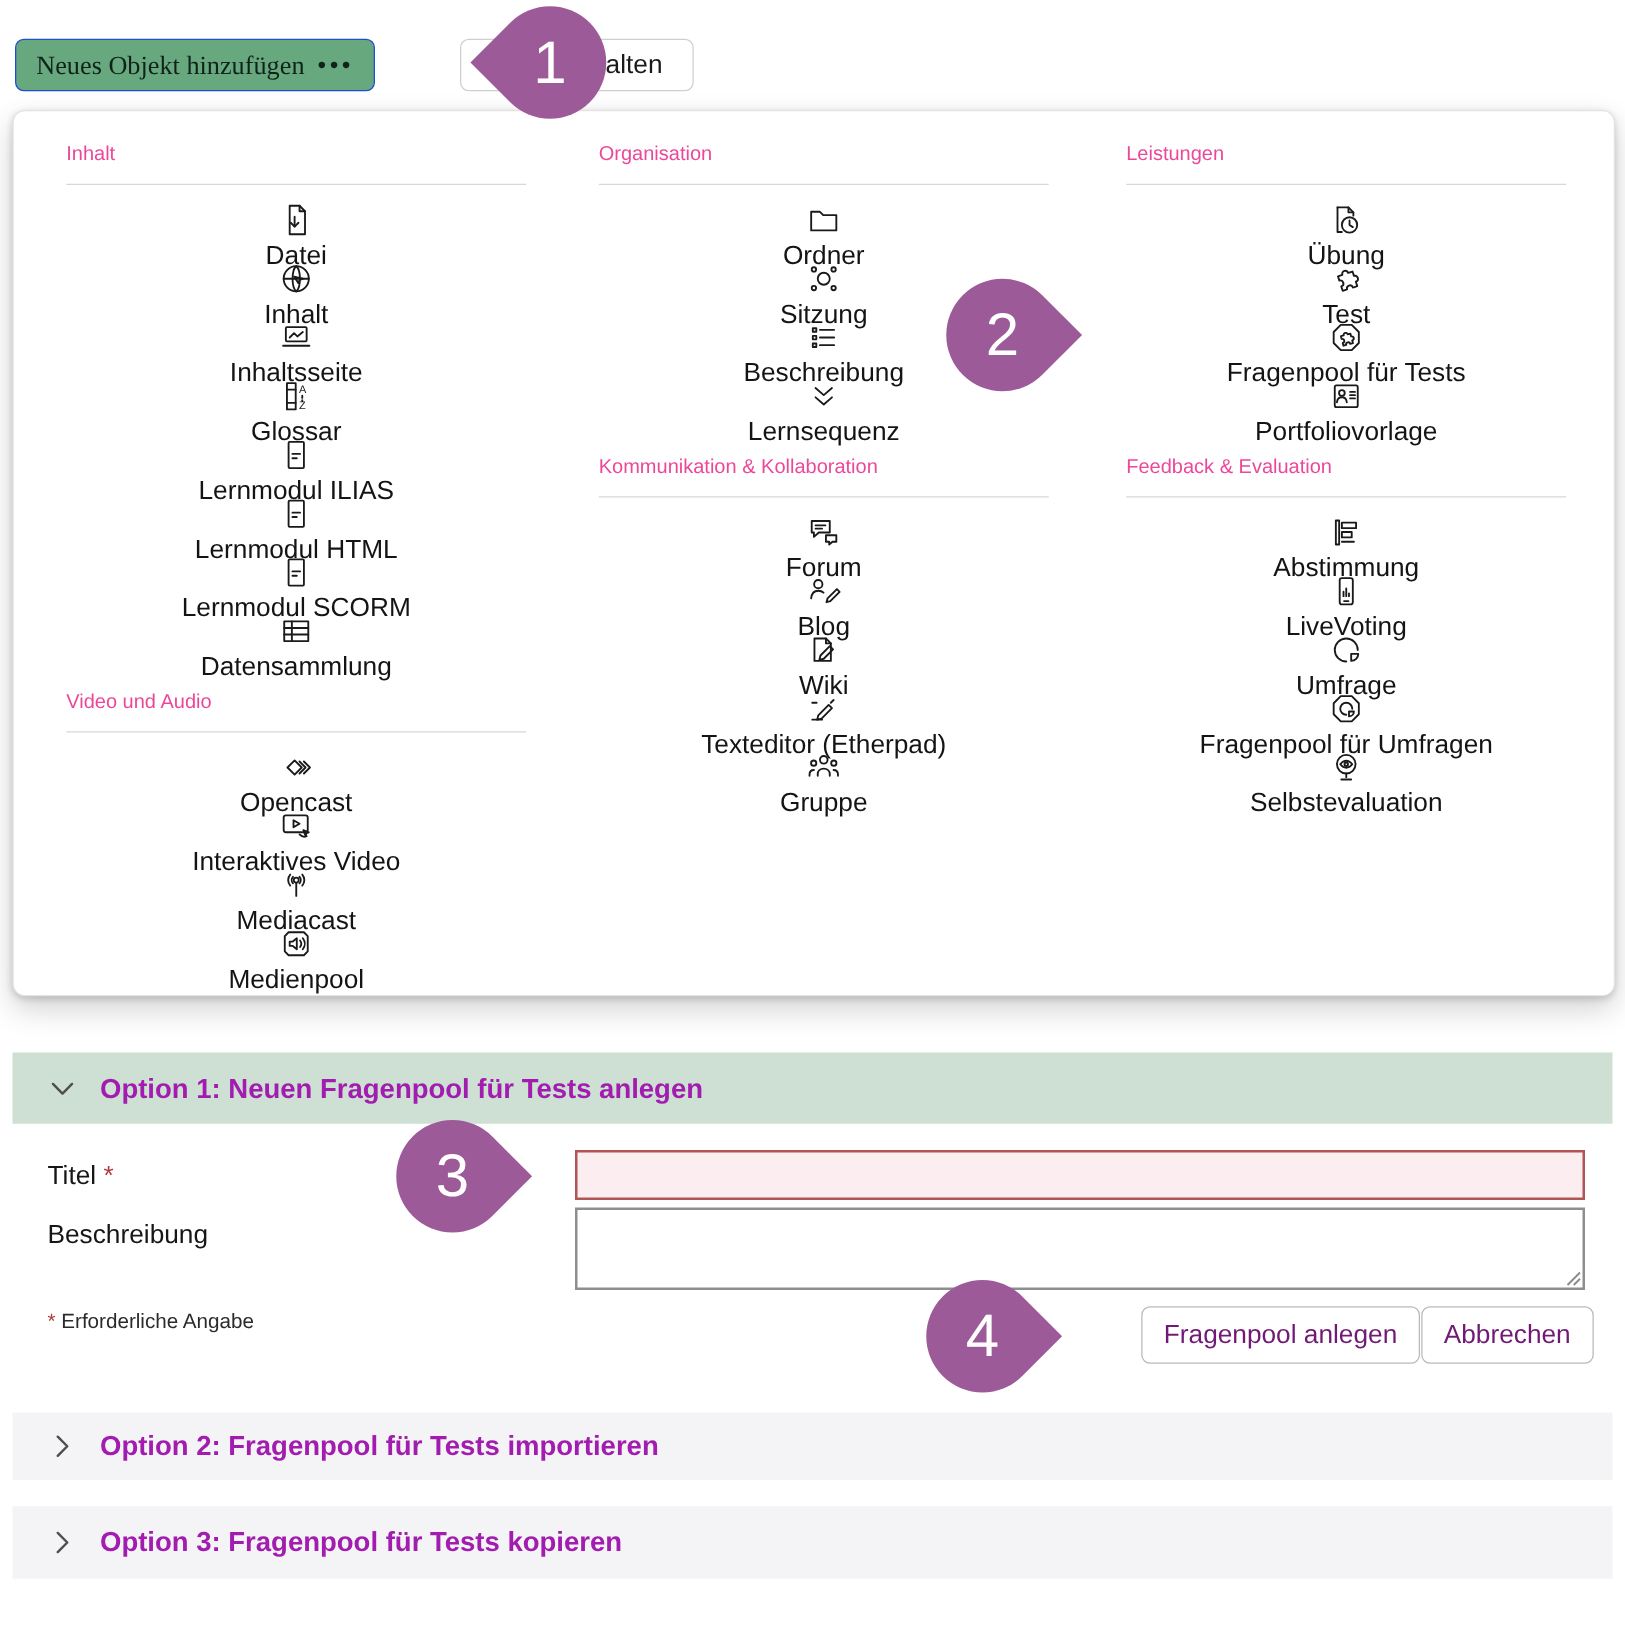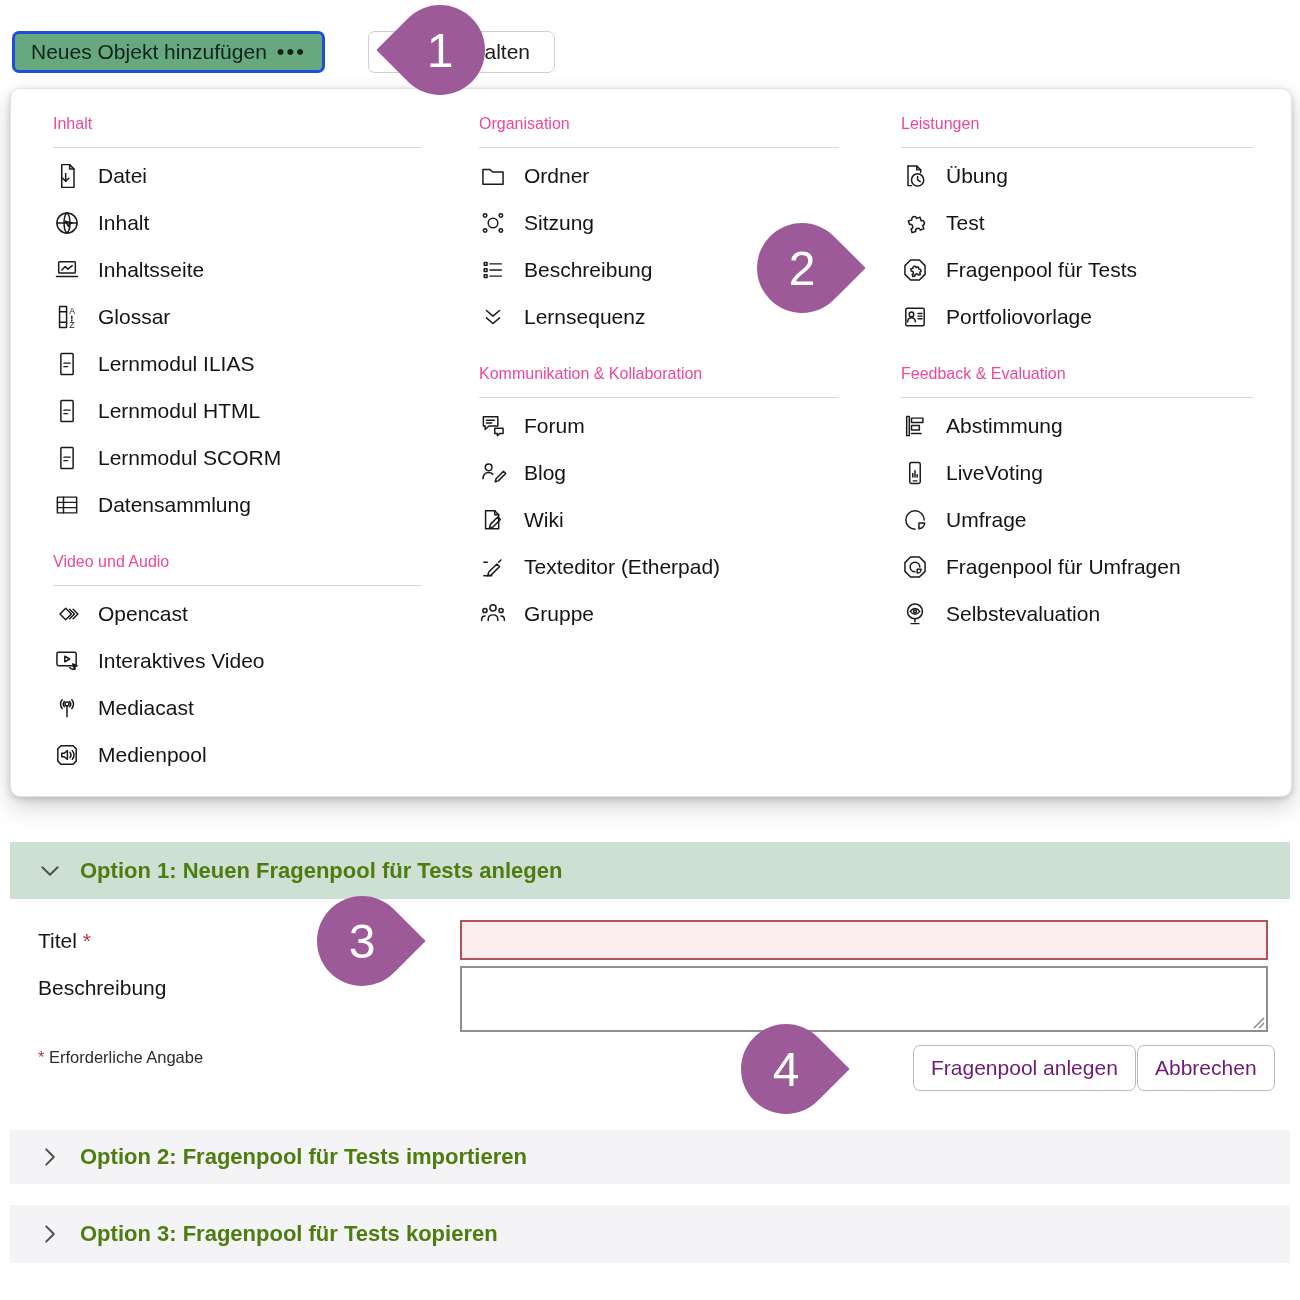--- a/index.html
+++ b/index.html
@@ -3,53 +3,53 @@
 <meta charset="utf-8">
 <style>
   html,body{margin:0;padding:0;background:#fff;}
   body{width:1300px;height:1300px;position:relative;overflow:hidden;
        font-family:"Liberation Sans","DejaVu Sans",sans-serif;color:#141414;}
   .stage{position:absolute;inset:0;}
 
   
   .btn{box-sizing:border-box;border-radius:7px;font-size:21px;display:flex;align-items:center;justify-content:center;cursor:pointer;}
   .btn-add{position:absolute;left:12px;top:31px;height:42px;padding:0 16px;gap:10px;
-           background:#68a87e;border:3px solid #1d4ed8;color:#10231a;}
+           background:#68a87e;border:1px solid #1d4ed8;color:#10231a;font-family:Liberation Serif, serif;}
   .btn-add .dots{font-size:22px;letter-spacing:2px;color:#10231a;}
   .btn-partial{position:absolute;left:368px;top:31px;width:187px;height:42px;background:#fff;
                border:1px solid #cfcfcf;color:#1a1a1a;justify-content:flex-end;padding-right:24px;}
 
   
   .panel{position:absolute;left:10px;top:88px;width:1280px;height:707px;background:#fff;
          border:1px solid #e3e3e3;border-radius:10px;
          box-shadow:0 2px 6px rgba(0,0,0,.16),0 10px 24px rgba(0,0,0,.18);}
   .col{position:absolute;top:16px;}
   .col-1{left:42px;width:368px;}
   .col-2{left:468px;width:360px;}
   .col-3{left:890px;width:352px;}
   .sec + .sec{margin-top:24px;}
   .sec-title{font-size:16px;line-height:30px;color:#ec4899;padding:4px 0 8px;hyphens:auto;}
   .sec hr{border:none;border-top:1px solid #d8d8d8;margin:0 0 14px;}
   .sec ul{list-style:none;margin:0;padding:0;}
-  .sec li{display:flex;align-items:center;gap:17px;height:28px;margin-bottom:19px;font-size:21px;cursor:pointer;}
+  .sec li{display:flex;align-items:center;gap:3px;height:28px;margin-bottom:19px;font-size:21px;cursor:pointer;flex-direction:column;}
   .icon{width:28px;height:28px;flex:none;fill:none;stroke:#1a1a1a;stroke-width:1.7px;
         stroke-linecap:round;stroke-linejoin:round;}
 
   
   .pin{position:absolute;width:90px;height:90px;background:#9d5a99;z-index:30;}
   .pin-e{border-radius:50% 0 50% 50%;transform:rotate(45deg);}
   .pin-w{border-radius:50% 50% 50% 0;transform:rotate(45deg);}
   .pin span{position:absolute;inset:0;display:flex;align-items:center;justify-content:center;
             transform:rotate(-45deg);color:#fff;font-size:48px;}
 
   
   .acc{position:absolute;left:10px;width:1280px;display:flex;align-items:center;gap:18px;
        padding-left:28px;box-sizing:border-box;cursor:pointer;}
   .acc .chev{width:24px;height:24px;fill:none;stroke:#4f4f4f;stroke-width:1.8px;stroke-linecap:round;stroke-linejoin:round;flex:none;}
-  .acc .acc-t{font-size:22px;font-weight:700;color:#4d7c0f;}
+  .acc .acc-t{font-size:22px;font-weight:700;color:#a21caf;}
   .acc-open{top:842px;height:57px;background:#cde0d3;}
   .acc-2{top:1130px;height:54px;background:#f4f3f6;}
   .acc-3{top:1205px;height:58px;background:#f4f3f6;}
 
   
   .flabel{position:absolute;left:38px;font-size:21px;color:#161616;}
   .star{color:#b03a3e;}
   .inp-title{position:absolute;left:460px;top:920px;width:808px;height:40px;box-sizing:border-box;
              background:#fcedf0;border:2px solid #b05456;font-size:20px;padding:0 10px;}
   .inp-desc{position:absolute;left:460px;top:966px;width:808px;height:66px;box-sizing:border-box;

